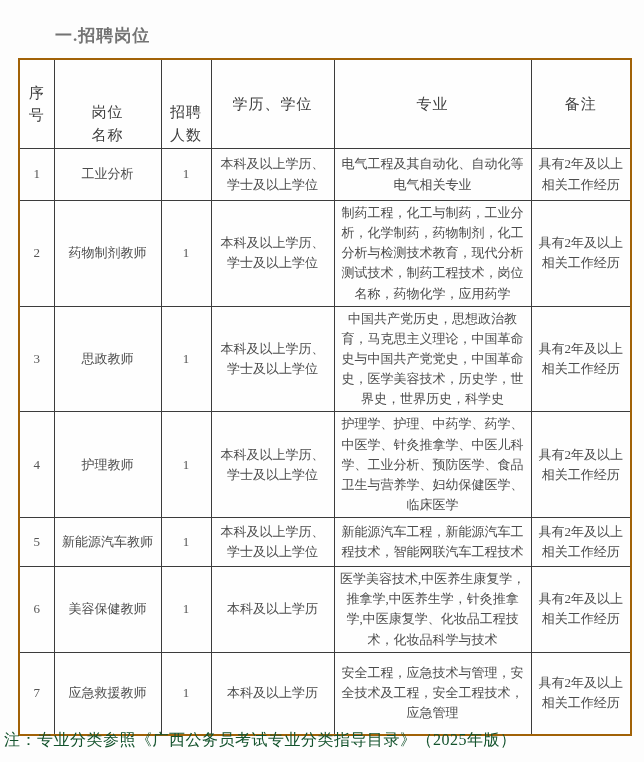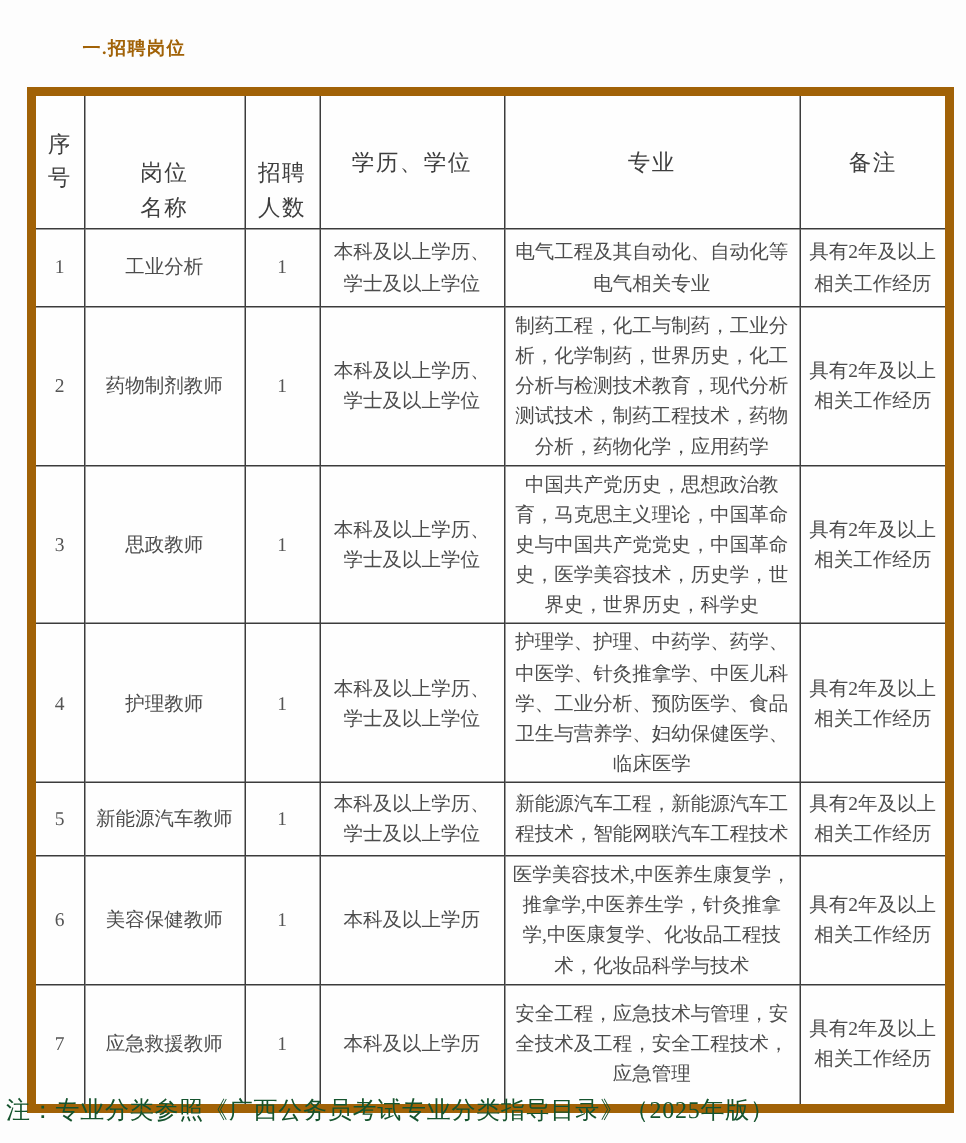--- a/index.html
+++ b/index.html
@@ -12,33 +12,33 @@
   .page {
     position: relative;
     width: 644px; height: 762px;
     background: #fdfdfd;
     overflow: hidden;
   }
   .section-title {
     position: absolute;
     left: 55px; top: 24px;
     margin: 0;
-    font-size: 12px;
+    font-size: 17px;
     font-weight: bold;
-    color: #a16207;
+    color: #737373;
     letter-spacing: 1px;
   }
   table.jobs-table {
     position: absolute;
     left: 18px; top: 58px;
     width: 612px;
     border-collapse: collapse;
     table-layout: fixed;
     background: #fefefe;
-    border: 6px solid #a16207;
+    border: 2px solid #a16207;
   }
   .jobs-table th, .jobs-table td {
     border: 1px solid #3c3c3c;
     text-align: center;
     vertical-align: middle;
     padding: 2px 5px;
     overflow: hidden;
   }
   .jobs-table thead th {
     font-size: 15px;
@@ -105,21 +105,21 @@
         <td class="cell-count">1</td>
         <td class="cell-education">本科及以上学历、学士及以上学位</td>
         <td class="cell-major">电气工程及其自动化、自动化等电气相关专业</td>
         <td class="cell-note">具有2年及以上相关工作经历</td>
       </tr>
       <tr class="h-r2">
         <td class="cell-no">2</td>
         <td class="cell-position">药物制剂教师</td>
         <td class="cell-count">1</td>
         <td class="cell-education">本科及以上学历、学士及以上学位</td>
-        <td class="cell-major">制药工程，化工与制药，工业分析，化学制药，世界历史，化工分析与检测技术教育，现代分析测试技术，制药工程技术，药物分析，药物化学，应用药学</td>
+        <td class="cell-major">制药工程，化工与制药，工业分析，化学制药，药物制剂，化工分析与检测技术教育，现代分析测试技术，制药工程技术，岗位名称，药物化学，应用药学</td>
         <td class="cell-note">具有2年及以上相关工作经历</td>
       </tr>
       <tr class="h-r3">
         <td class="cell-no">3</td>
         <td class="cell-position">思政教师</td>
         <td class="cell-count">1</td>
         <td class="cell-education">本科及以上学历、学士及以上学位</td>
         <td class="cell-major">中国共产党历史，思想政治教育，马克思主义理论，中国革命史与中国共产党党史，中国革命史，医学美容技术，历史学，世界史，世界历史，科学史</td>
         <td class="cell-note">具有2年及以上相关工作经历</td>
       </tr>

